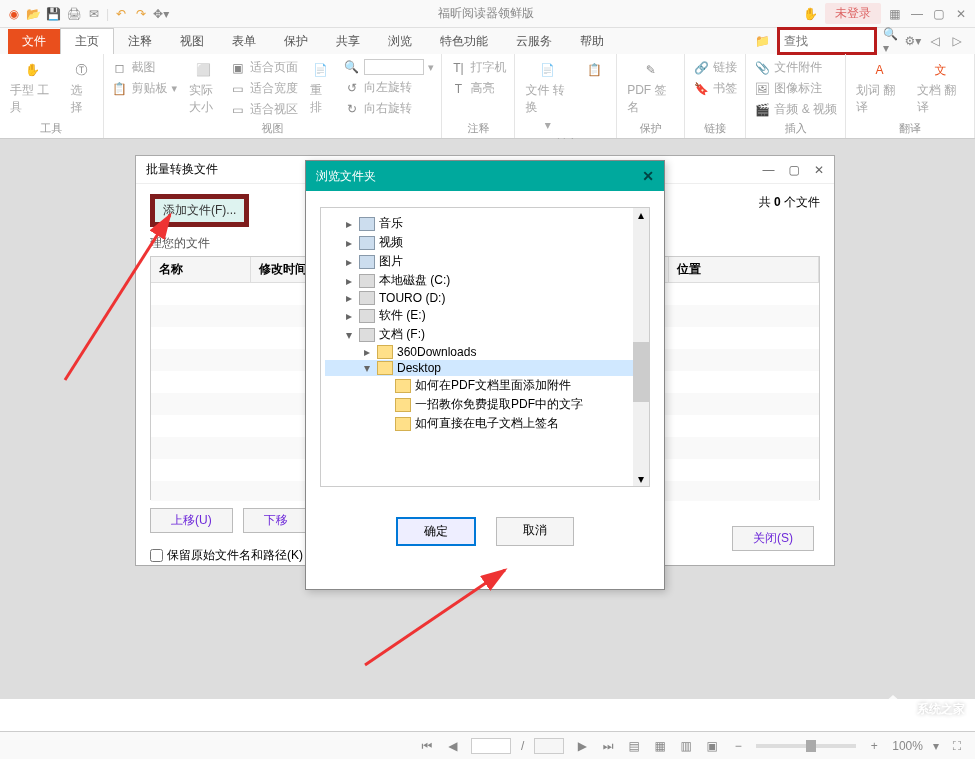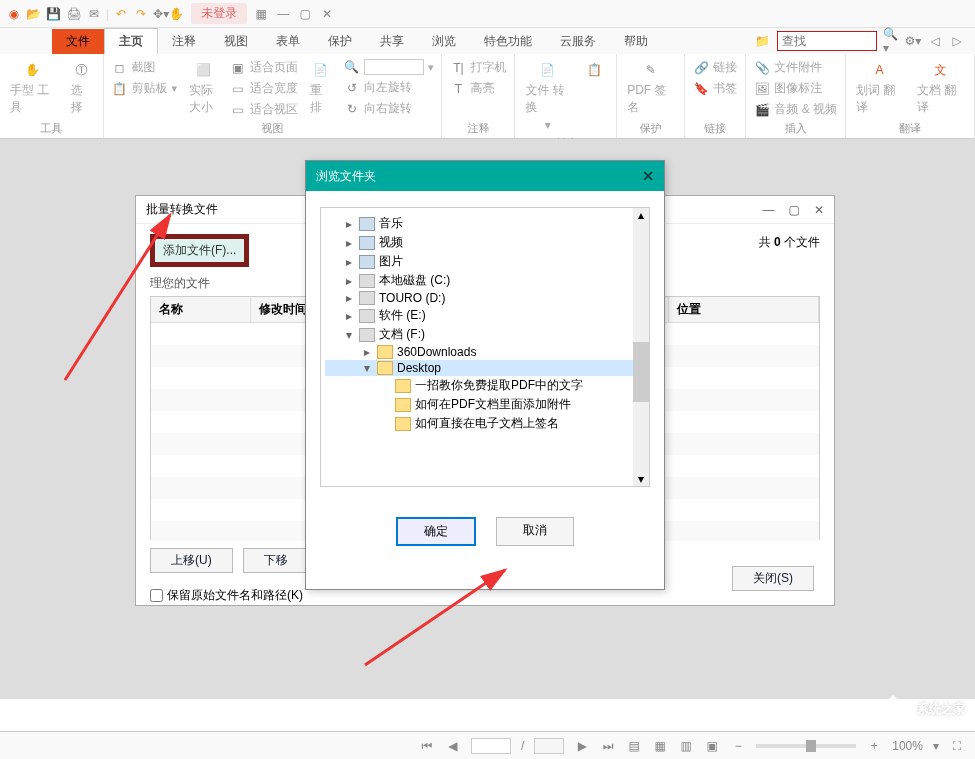--- a/index.html
+++ b/index.html
@@ -5,46 +5,46 @@
 *{box-sizing:border-box;margin:0;padding:0;font-family:"Microsoft YaHei",sans-serif;font-size:12px;}
 body{background:#fff;width:975px;height:759px;overflow:hidden;position:relative;}
 .titlebar{height:28px;background:#f9f9f9;border-bottom:1px solid #e0e0e0;display:flex;align-items:center;padding:0 6px;}
 .tb-left{display:flex;gap:4px;align-items:center;}
 .tb-center{flex:1;text-align:center;color:#888;}
 .tb-right{display:flex;gap:6px;align-items:center;}
 .ico{width:16px;height:16px;display:inline-flex;align-items:center;justify-content:center;color:#888;}
 .login-badge{background:#f8e6e6;color:#d66;padding:2px 10px;border-radius:2px;}
 .ribbon-tabs{height:26px;display:flex;align-items:center;padding-left:8px;background:#f9f9f9;}
 .rtab{padding:4px 14px;color:#555;cursor:pointer;}
-.rtab.file{background:#e94f1d;color:#000000;margin-left:44px;}
-.rtab.active{background:#fff;border:1px solid #ccc;border-bottom:none;font-weight:bold;}
+.rtab.file{background:#e94f1d;color:#ffffff;}
+.rtab.active{background:#fff;border:1px solid #ccc;border-bottom:none;}
 .search-area{margin-left:auto;display:flex;align-items:center;padding-right:10px;gap:6px;}
-.search-box{border:1px solid #b91c1c;width:100px;height:20px;padding:0 4px;}
+.search-box{border:3px solid #b91c1c;width:100px;height:28px;padding:0 4px;}
 .ribbon{height:85px;background:#fff;border-bottom:1px solid #ccc;display:flex;}
 .rgroup{border-right:1px solid #e5e5e5;padding:4px 6px 2px;display:flex;flex-direction:column;}
 .rgroup-body{flex:1;display:flex;gap:6px;align-items:flex-start;}
 .rgroup-label{text-align:center;color:#999;font-size:11px;margin-top:2px;}
 .rbtn{display:flex;flex-direction:column;align-items:center;gap:2px;color:#aaa;padding:2px 4px;min-width:30px;}
 .rbtn .ico{width:20px;height:20px;}
 .rbtn-small{display:flex;align-items:center;gap:4px;color:#aaa;padding:1px 2px;font-size:11px;white-space:nowrap;}
 .vstack{display:flex;flex-direction:column;gap:2px;}
 .doc-area{background:#ddd;height:560px;position:relative;}
-.batch-dialog{position:absolute;left:135px;top:155px;width:700px;height:411px;background:#fff;border:1px solid #aaa;margin-top:40px;}
+.batch-dialog{position:absolute;left:135px;top:155px;width:700px;height:411px;background:#fff;border:1px solid #aaa;}
 .batch-title{height:28px;display:flex;align-items:center;justify-content:space-between;padding:0 10px;border-bottom:1px solid #eee;}
 .win-ctrls{display:flex;gap:14px;color:#666;}
 .batch-body{padding:10px 14px;}
 .add-btn{border:5px solid #7f1d1d;background:#def3f0;padding:3px 8px;display:inline-block;color:#333;}
 .count-label{float:right;}
 .drag-hint{margin-top:8px;color:#555;}
 .file-table{border:1px solid #ccc;height:244px;margin-top:4px;background:#fff;}
 .ft-header{display:flex;background:#f5f5f5;border-bottom:1px solid #ddd;}
 .ft-header>div{padding:4px 8px;border-right:1px solid #ddd;font-weight:bold;}
 .ft-body{background:repeating-linear-gradient(#fff 0 22px,#f9f9f9 22px 44px);height:218px;}
 .btn-row{margin-top:8px;display:flex;gap:10px;}
-.std-btn{border:1px solid #bbb;background:#f5f5f5;padding:3px 20px;color:#0f172a;}
+.std-btn{border:1px solid #bbb;background:#f5f5f5;padding:3px 20px;color:#6d28d9;}
 .check-row{margin-top:14px;display:flex;align-items:center;gap:4px;}
 .close-btn{position:absolute;right:20px;bottom:14px;}
 .browse-dialog{position:absolute;left:305px;top:160px;width:360px;height:430px;background:#fff;border:1px solid #888;box-shadow:2px 2px 8px rgba(0,0,0,.2);}
 .browse-title{height:30px;background:#00a99d;color:#fff;display:flex;align-items:center;justify-content:space-between;padding:0 10px;}
 .browse-close{color:#044;font-size:14px;font-weight:bold;cursor:pointer;}
 .tree-box{margin:16px 14px 0;border:1px solid #ccc;height:280px;overflow:auto;padding:6px 4px;position:relative;}
 .tree-item{display:flex;align-items:center;gap:4px;padding:1px 0;white-space:nowrap;}
 .tree-item.selected{background:#d0e8ff;}
 .expander{width:12px;text-align:center;color:#666;cursor:pointer;}
 .ticon{width:16px;height:14px;}
@@ -70,20 +70,21 @@
     <span class="ico" style="color:#e94f1d">◉</span>
     <span class="ico" style="color:#e8a33d">📂</span>
     <span class="ico">💾</span>
     <span class="ico">🖨</span>
     <span class="ico">✉</span>
     <span style="color:#ddd">|</span>
     <span class="ico" style="color:#e8a33d">↶</span>
     <span class="ico" style="color:#e8a33d">↷</span>
     <span class="ico">✥▾</span>
   </div>
+  <div class="tb-center">福昕阅读器领鲜版</div>
   <div class="tb-right">
     <span class="ico" style="color:#e8a33d">✋</span>
     <span class="login-badge">未登录</span>
     <span class="ico">▦</span>
     <span class="ico">—</span>
     <span class="ico">▢</span>
     <span class="ico">✕</span>
   </div>
 </div>
 
@@ -349,26 +350,26 @@
           <span>360Downloads</span>
         </div>
         <div class="tree-item selected" style="padding-left: 36px;">
           <span class="expander">▾</span>
           <span class="ticon folder-ico"></span>
           <span>Desktop</span>
         </div>
         <div class="tree-item" style="padding-left: 54px;">
           <span class="expander"></span>
           <span class="ticon folder-ico"></span>
-          <span>一招教你免费提取PDF中的文字</span>
+          <span>如何在PDF文档里面添加附件</span>
         </div>
         <div class="tree-item" style="padding-left: 54px;">
           <span class="expander"></span>
           <span class="ticon folder-ico"></span>
-          <span>如何在PDF文档里面添加附件</span>
+          <span>一招教你免费提取PDF中的文字</span>
         </div>
         <div class="tree-item" style="padding-left: 54px;">
           <span class="expander"></span>
           <span class="ticon folder-ico"></span>
           <span>如何直接在电子文档上签名</span>
         </div>
       </div>
     <div class="scrollbar-v">
       <div style="text-align:center">▴</div>
       <div class="scroll-thumb" style="margin-top:120px"></div>

